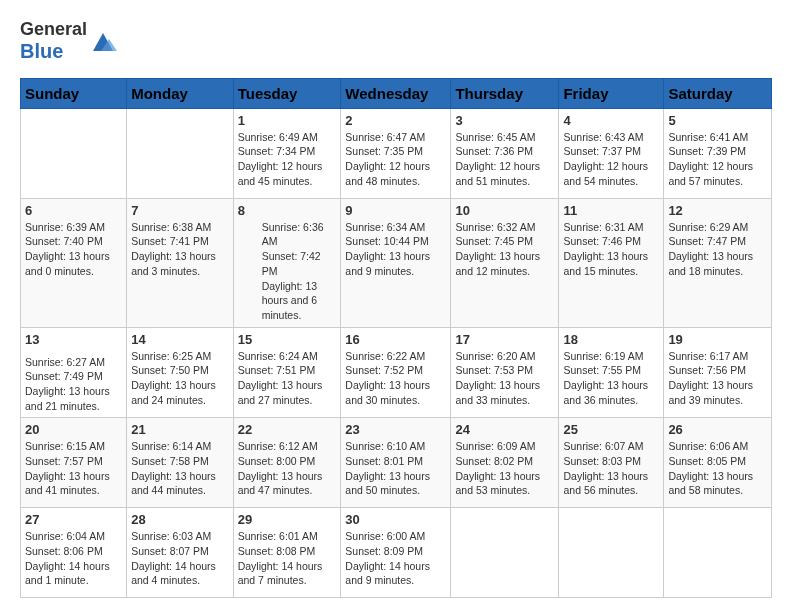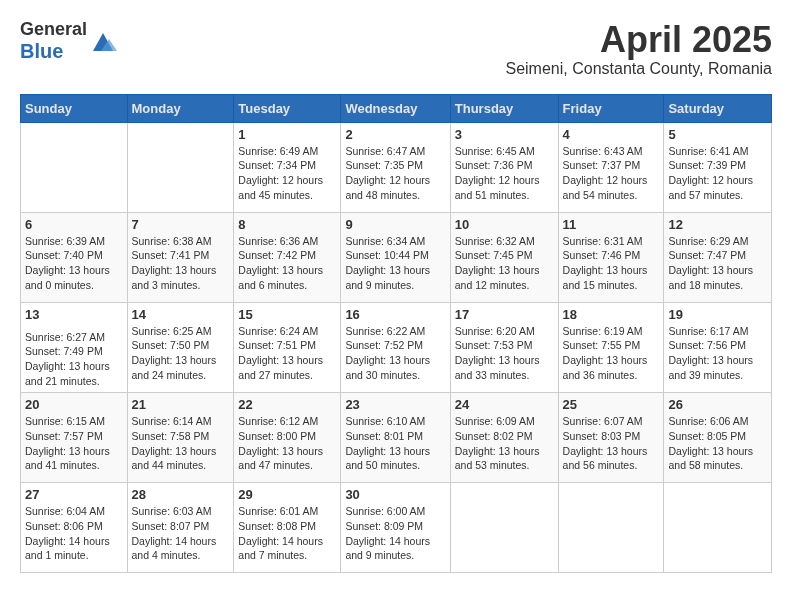--- a/index.html
+++ b/index.html
@@ -54,24 +54,24 @@
       font-size: 16px;
       color: #333;
     }
     table {
       width: 100%;
       border-collapse: collapse;
       font-size: 11px;
     }
     thead th {
       background-color: #2a6cb5;
-      color: #e5e5e5;
+      color: #000000;
       padding: 6px 4px;
       text-align: left;
-      font-size: 13px;
+      font-size: 15px;
       font-weight: bold;
       border: 1px solid #1a5ca5;
       margin-left: 24px;
     }
     tbody td {
       border: 1px solid #ccc;
       vertical-align: top;
       padding: 4px 4px;
       width: 113px;
       min-height: 80px;
@@ -103,24 +103,20 @@
   <div class="logo">
     <div class="logo-text">
       <span class="logo-general">General</span>
       <span class="logo-blue">Blue</span>
     </div>
     <svg class="logo-icon" viewBox="0 0 28 28">
       <polygon points="4,24 14,6 24,24" fill="#2a6cb5"></polygon>
       <polygon points="12,24 20,12 28,24" fill="#5a9ad5" opacity="0.7"></polygon>
     </svg>
   </div>
-  <div class="title-section">
-    <div class="month-title">April 2025</div>
-    <div class="location-title">Seimeni, Constanta County, Romania</div>
-  </div>
 </div>
 
 <table>
   <thead>
     <tr>
     <th>Sunday</th>
         <th>Monday</th>
         <th>Tuesday</th>
         <th>Wednesday</th>
         <th>Thursday</th>
@@ -171,21 +167,21 @@
 Daylight: 13 hours and 0 minutes.</div>
         </td>
         <td>
           <span class="day-num">7</span>
           <div class="day-info" style="white-space: pre-line;">Sunrise: 6:38 AM
 Sunset: 7:41 PM
 Daylight: 13 hours and 3 minutes.</div>
         </td>
         <td>
           <span class="day-num">8</span>
-          <div class="day-info" style="white-space: pre-line;">Sunrise: 6:36 AM
+          <div class="day-info" style="white-space: pre-line; margin-left: 24px;">Sunrise: 6:36 AM
 Sunset: 7:42 PM
 Daylight: 13 hours and 6 minutes.</div>
         </td>
         <td>
           <span class="day-num">9</span>
           <div class="day-info" style="white-space: pre-line;">Sunrise: 6:34 AM
 Sunset: 10:44 PM
 Daylight: 13 hours and 9 minutes.</div>
         </td>
         <td>

